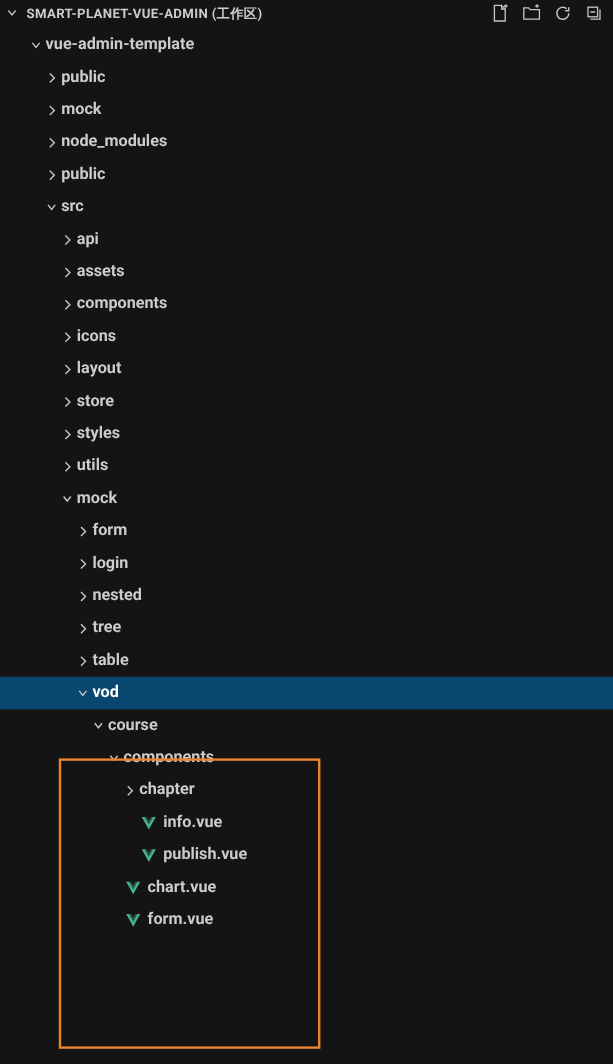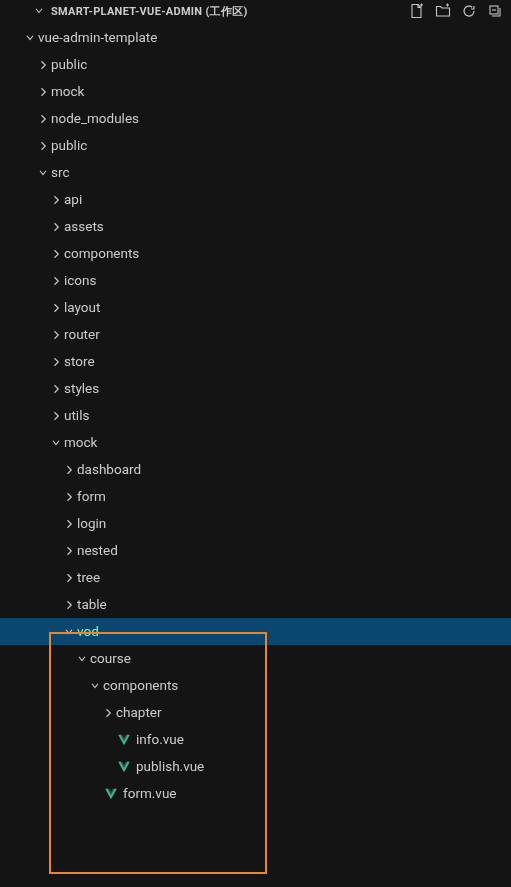--- a/index.html
+++ b/index.html
@@ -6,21 +6,21 @@
   html, body {
     width: 511px; height: 887px;
     background: #141414;
     font-family: -apple-system, BlinkMacSystemFont, "Segoe UI", Roboto, sans-serif;
     font-size: 13px;
     color: #cccccc;
     overflow: hidden;
   }
   .header {
     display: flex; align-items: center; justify-content: space-between;
-    height: 22px; padding: 0 4px 0 2px; margin-left: 29px;
+    height: 22px; padding: 0 4px 0 2px;
   }
   .header-left { display: flex; align-items: center; gap: 2px; }
   .header-title {
     font-weight: 700; font-size: 11px; letter-spacing: 0.3px;
     color: #cccccc; padding-left: 2px;
   }
   .header-actions { display: flex; gap: 10px; padding-right: 4px; }
   .hicon { width: 16px; height: 16px; display: flex; align-items: center; justify-content: center; cursor: pointer; }
   .hicon svg { width: 16px; height: 16px; }
 
@@ -29,22 +29,22 @@
     display: flex; align-items: center;
     height: 27px; line-height: 27px;
     cursor: pointer; white-space: nowrap;
     font-size: 13.5px;
   }
   .row.selected { background: #094771; }
   .twisty { width: 16px; height: 16px; display: flex; align-items: center; justify-content: center; flex-shrink: 0; }
   .twisty svg { width: 12px; height: 12px; }
   .ficon { width: 16px; height: 16px; display: flex; align-items: center; justify-content: center; flex-shrink: 0; margin-right: 4px; }
   .ficon svg { width: 14px; height: 14px; }
-  .label { color: #cccccc; }
-  .row.selected .label { color: #86efac; }
+  .label { color: #cccccc; font-weight: bold; }
+  .row.selected .label { color: #ffffff; }
 
   .indent { display: inline-block; flex-shrink: 0; }
 
   .highlight-box {
     position: absolute;
     border: 2px solid #e8862d;
     pointer-events: none;
   }
   .container { position: relative; width: 511px; height: 887px; }
 </style>
@@ -191,29 +191,20 @@
         </span>
         <span class="label">layout</span>
       </div>
       <div class="row">
         <span class="indent" style="width: 48px;"></span>
         <span class="twisty">
           <svg viewBox="0 0 16 16">
             <path d="M6 3l5 5-5 5" fill="none" stroke="#c5c5c5" stroke-width="1.6"></path>
           </svg>
         </span>
-        <span class="label">router</span>
-      </div>
-      <div class="row">
-        <span class="indent" style="width: 48px;"></span>
-        <span class="twisty">
-          <svg viewBox="0 0 16 16">
-            <path d="M6 3l5 5-5 5" fill="none" stroke="#c5c5c5" stroke-width="1.6"></path>
-          </svg>
-        </span>
         <span class="label">store</span>
       </div>
       <div class="row">
         <span class="indent" style="width: 48px;"></span>
         <span class="twisty">
           <svg viewBox="0 0 16 16">
             <path d="M6 3l5 5-5 5" fill="none" stroke="#c5c5c5" stroke-width="1.6"></path>
           </svg>
         </span>
         <span class="label">styles</span>
@@ -228,29 +219,20 @@
         <span class="label">utils</span>
       </div>
       <div class="row">
         <span class="indent" style="width: 48px;"></span>
         <span class="twisty">
           <svg viewBox="0 0 16 16">
             <path d="M4 5l4 5 4-5" fill="none" stroke="#c5c5c5" stroke-width="1.6"></path>
           </svg>
         </span>
         <span class="label">mock</span>
-      </div>
-      <div class="row">
-        <span class="indent" style="width: 61px;"></span>
-        <span class="twisty">
-          <svg viewBox="0 0 16 16">
-            <path d="M6 3l5 5-5 5" fill="none" stroke="#c5c5c5" stroke-width="1.6"></path>
-          </svg>
-        </span>
-        <span class="label">dashboard</span>
       </div>
       <div class="row">
         <span class="indent" style="width: 61px;"></span>
         <span class="twisty">
           <svg viewBox="0 0 16 16">
             <path d="M6 3l5 5-5 5" fill="none" stroke="#c5c5c5" stroke-width="1.6"></path>
           </svg>
         </span>
         <span class="label">form</span>
       </div>
@@ -350,19 +332,30 @@
       </div>
       <div class="row">
         <span class="indent" style="width: 87px;"></span>
         <span class="twisty"></span>
         <span class="ficon">
           <svg viewBox="0 0 24 24">
             <path d="M2 3h5l5 8 5-8h5L12 21z" fill="#41b883"></path>
             <path d="M6 3h3l3 5 3-5h3L12 14z" fill="#34495e"></path>
           </svg>
         </span>
+        <span class="label">chart.vue</span>
+      </div>
+      <div class="row">
+        <span class="indent" style="width: 87px;"></span>
+        <span class="twisty"></span>
+        <span class="ficon">
+          <svg viewBox="0 0 24 24">
+            <path d="M2 3h5l5 8 5-8h5L12 21z" fill="#41b883"></path>
+            <path d="M6 3h3l3 5 3-5h3L12 14z" fill="#34495e"></path>
+          </svg>
+        </span>
         <span class="label">form.vue</span>
       </div>
     </div>
 
 <div class="highlight-box" id="hl" style="top: 632px; left: 49px; width: 218px; height: 242px;"></div>
 
 </div>
 
 </body></html>

